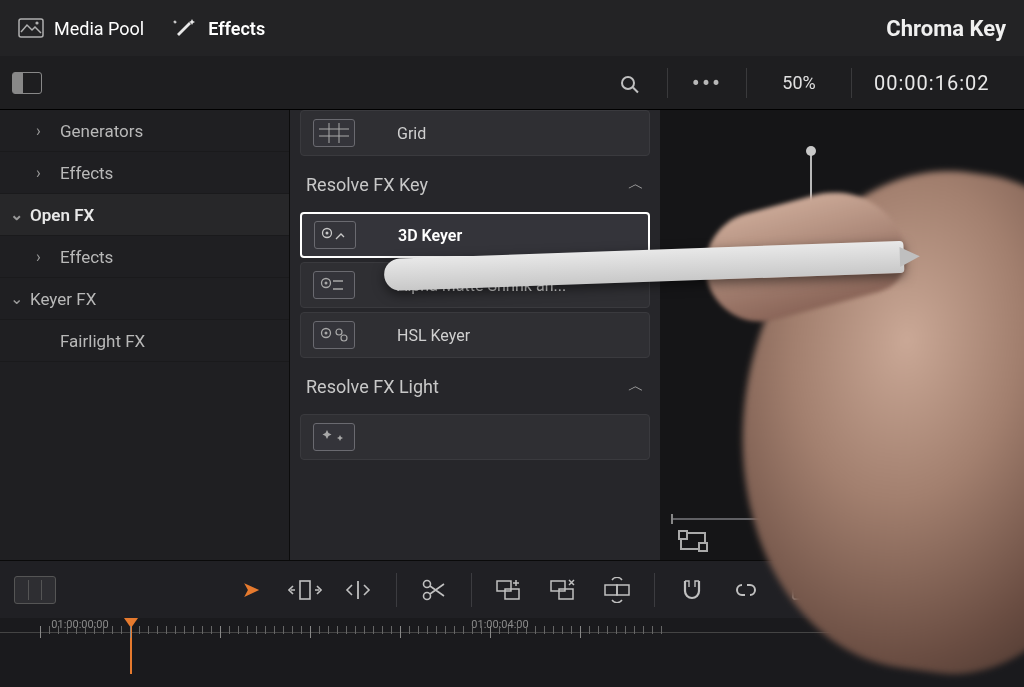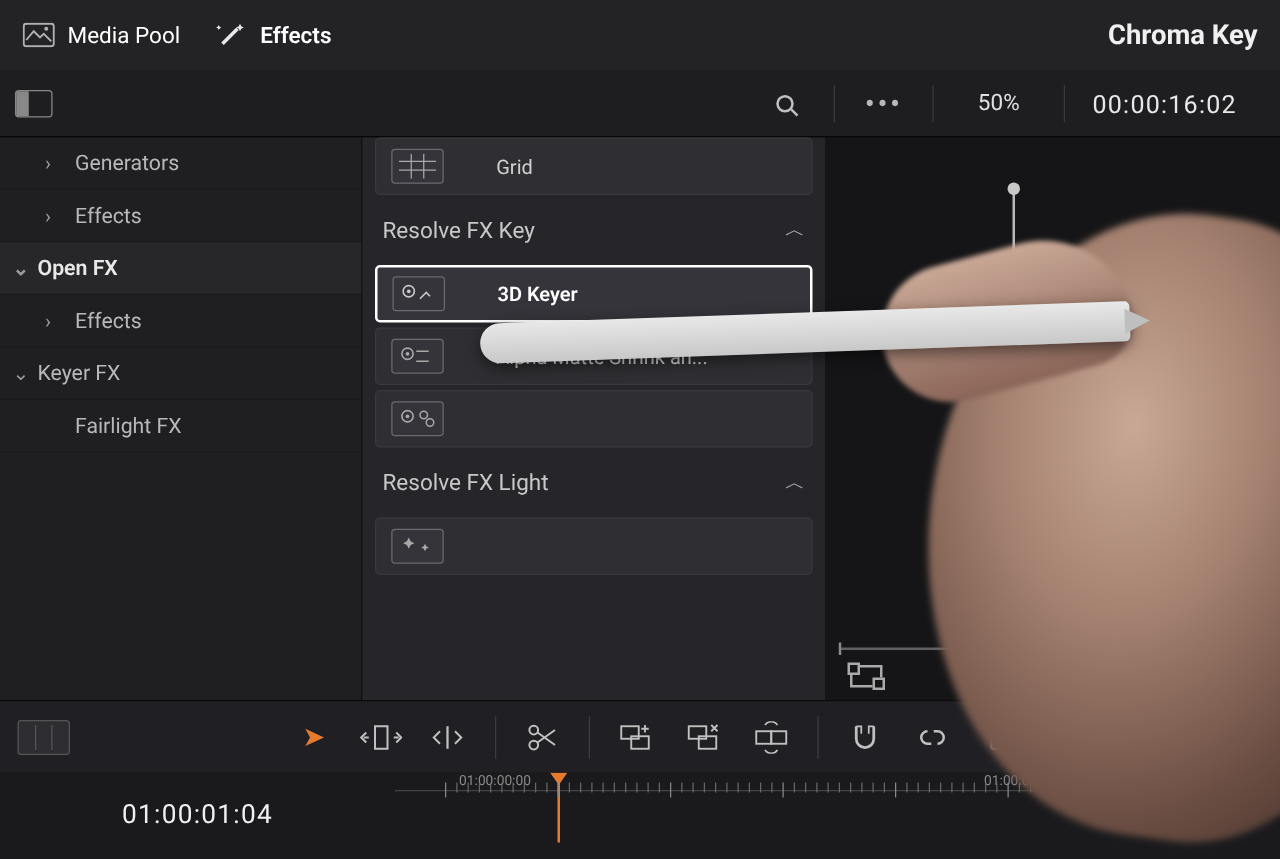--- a/index.html
+++ b/index.html
@@ -289,20 +289,21 @@
     </div>
     <div class="fxrow">
       <span class="fxicon">
         <svg width="34" height="20">
             <circle cx="9" cy="8" r="4.5" fill="none" stroke="#a8a8a8" stroke-width="1.3"></circle>
             <circle cx="9" cy="8" r="1.5" fill="#a8a8a8"></circle>
             <circle cx="22" cy="7" r="3" fill="none" stroke="#a8a8a8" stroke-width="1.2"></circle>
             <circle cx="27" cy="13" r="3" fill="none" stroke="#a8a8a8" stroke-width="1.2"></circle>
           </svg>
       </span>
+      <span class="fxlabel">HSL Keyer</span>
     </div>
 
     <div class="fxgroup-hdr">
       <span>Resolve FX Light</span>
       <span class="collapse">︿</span>
     </div>
     <div class="fxrow">
       <span class="fxicon">
         <svg width="34" height="20">
             <path d="M10 3l1.5 3 3 1.5-3 1.5L10 12l-1.5-3-3-1.5 3-1.5z" fill="#a8a8a8"></path>
@@ -399,21 +400,20 @@
   </div>
   <span class="bb-sep"></span>
   <div class="bb-icon">
     <svg width="20" height="24">
         <path d="M4 2v20M4 3h12l-3 5 3 5H4" fill="#c78a3a" stroke="#c78a3a" stroke-width="1"></path>
       </svg>
   </div>
 </div>
 
 <div class="tlstrip">
-  <div class="tl-lefttc">01:00:01:04</div>
   <div class="tl-ruler">
     <div class="ruler-line"></div>
     <div class="tick-label" style="left:80px;">01:00:00:00</div>
     <div class="tick-label" style="left:500px;">01:00:04:00</div>
     <div class="playhead" style="left:130px;"></div>
   <div class="tick major" style="left: 40px;"></div>
       <div class="tick" style="left: 49px;"></div>
       <div class="tick" style="left: 58px;"></div>
       <div class="tick" style="left: 67px;"></div>
       <div class="tick" style="left: 76px;"></div>

